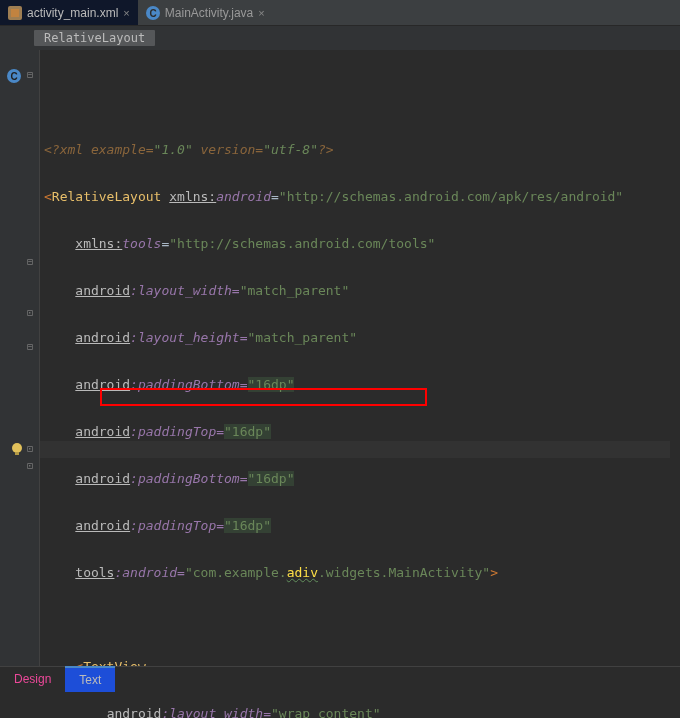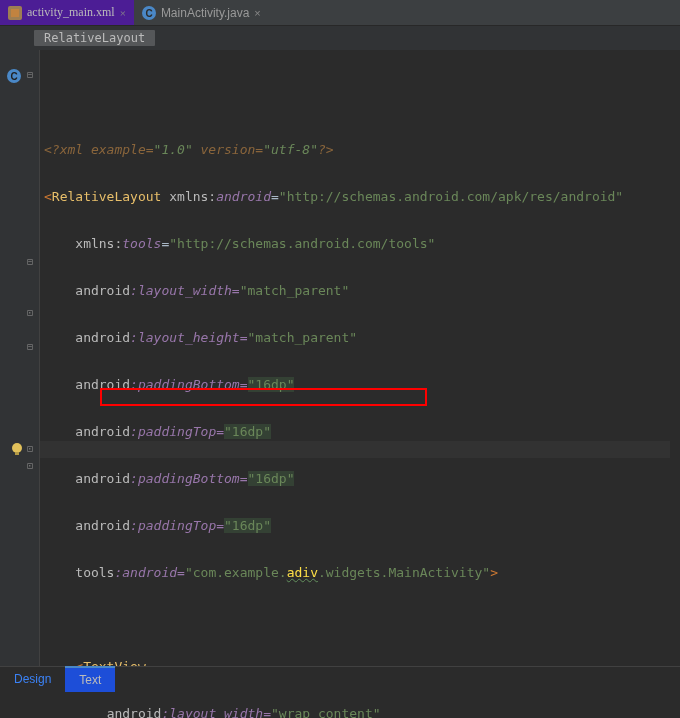--- a/index.html
+++ b/index.html
@@ -23,23 +23,22 @@
     display: flex;
     align-items: center;
     gap: 5px;
     padding: 0 8px;
     height: 100%;
     font-family: Arial, sans-serif;
     font-size: 12px;
     cursor: pointer;
   }
   .tab.active {
-    background: #4c1d95;
+    background: #0f172a;
     color: #bbbbbb;
-    font-family: Liberation Serif, serif;
   }
   .tab.inactive {
     color: #999999;
   }
   .tab .icon { width: 14px; height: 14px; display: flex; align-items: center; justify-content: center; }
   .tab .close { font-size: 11px; color: #888; }
   .breadcrumb-bar {
     background: #313335;
     height: 24px;
     display: flex;
@@ -101,40 +100,40 @@
   .hl-box {
     position: absolute;
     border: 2px solid #ff0000;
     pointer-events: none;
   }
   
   .pi { color: #8a653b; font-style: italic; } 
   .pi-val { color: #6a8759; font-style: italic; }
   .tg { color: #cc7832; } 
   .tag { color: #e8bf6a; }
-  .ns { color: #bababa; }
+  .ns { color: #bababa; text-decoration: underline; }
   .attr { color: #9876aa; font-style: italic; }
   .eq { color: #a9b7c6; }
   .str { color: #6a8759; }
   .str-u { color: #fde047; text-decoration: underline wavy #628f5c; text-decoration-thickness: 1px; }
   .bottom-tabs {
     position: absolute;
     bottom: 0;
     left: 0;
     right: 0;
     height: 26px;
     background: #2b2b2b;
     border-top: 1px solid #414141;
     display: flex;
     font-family: Arial, sans-serif;
     font-size: 12px;
   }
   .btab {
     padding: 5px 14px;
-    color: #3b82f6;
+    color: #ec4899;
     cursor: pointer;
   }
   .btab.active {
     border-top: 2px solid #4a88c7;
     background: #1d4ed8;
     color: #bbbbbb;
     margin-top: -1px;
   }
   .scrollbar-v {
     position: absolute;

